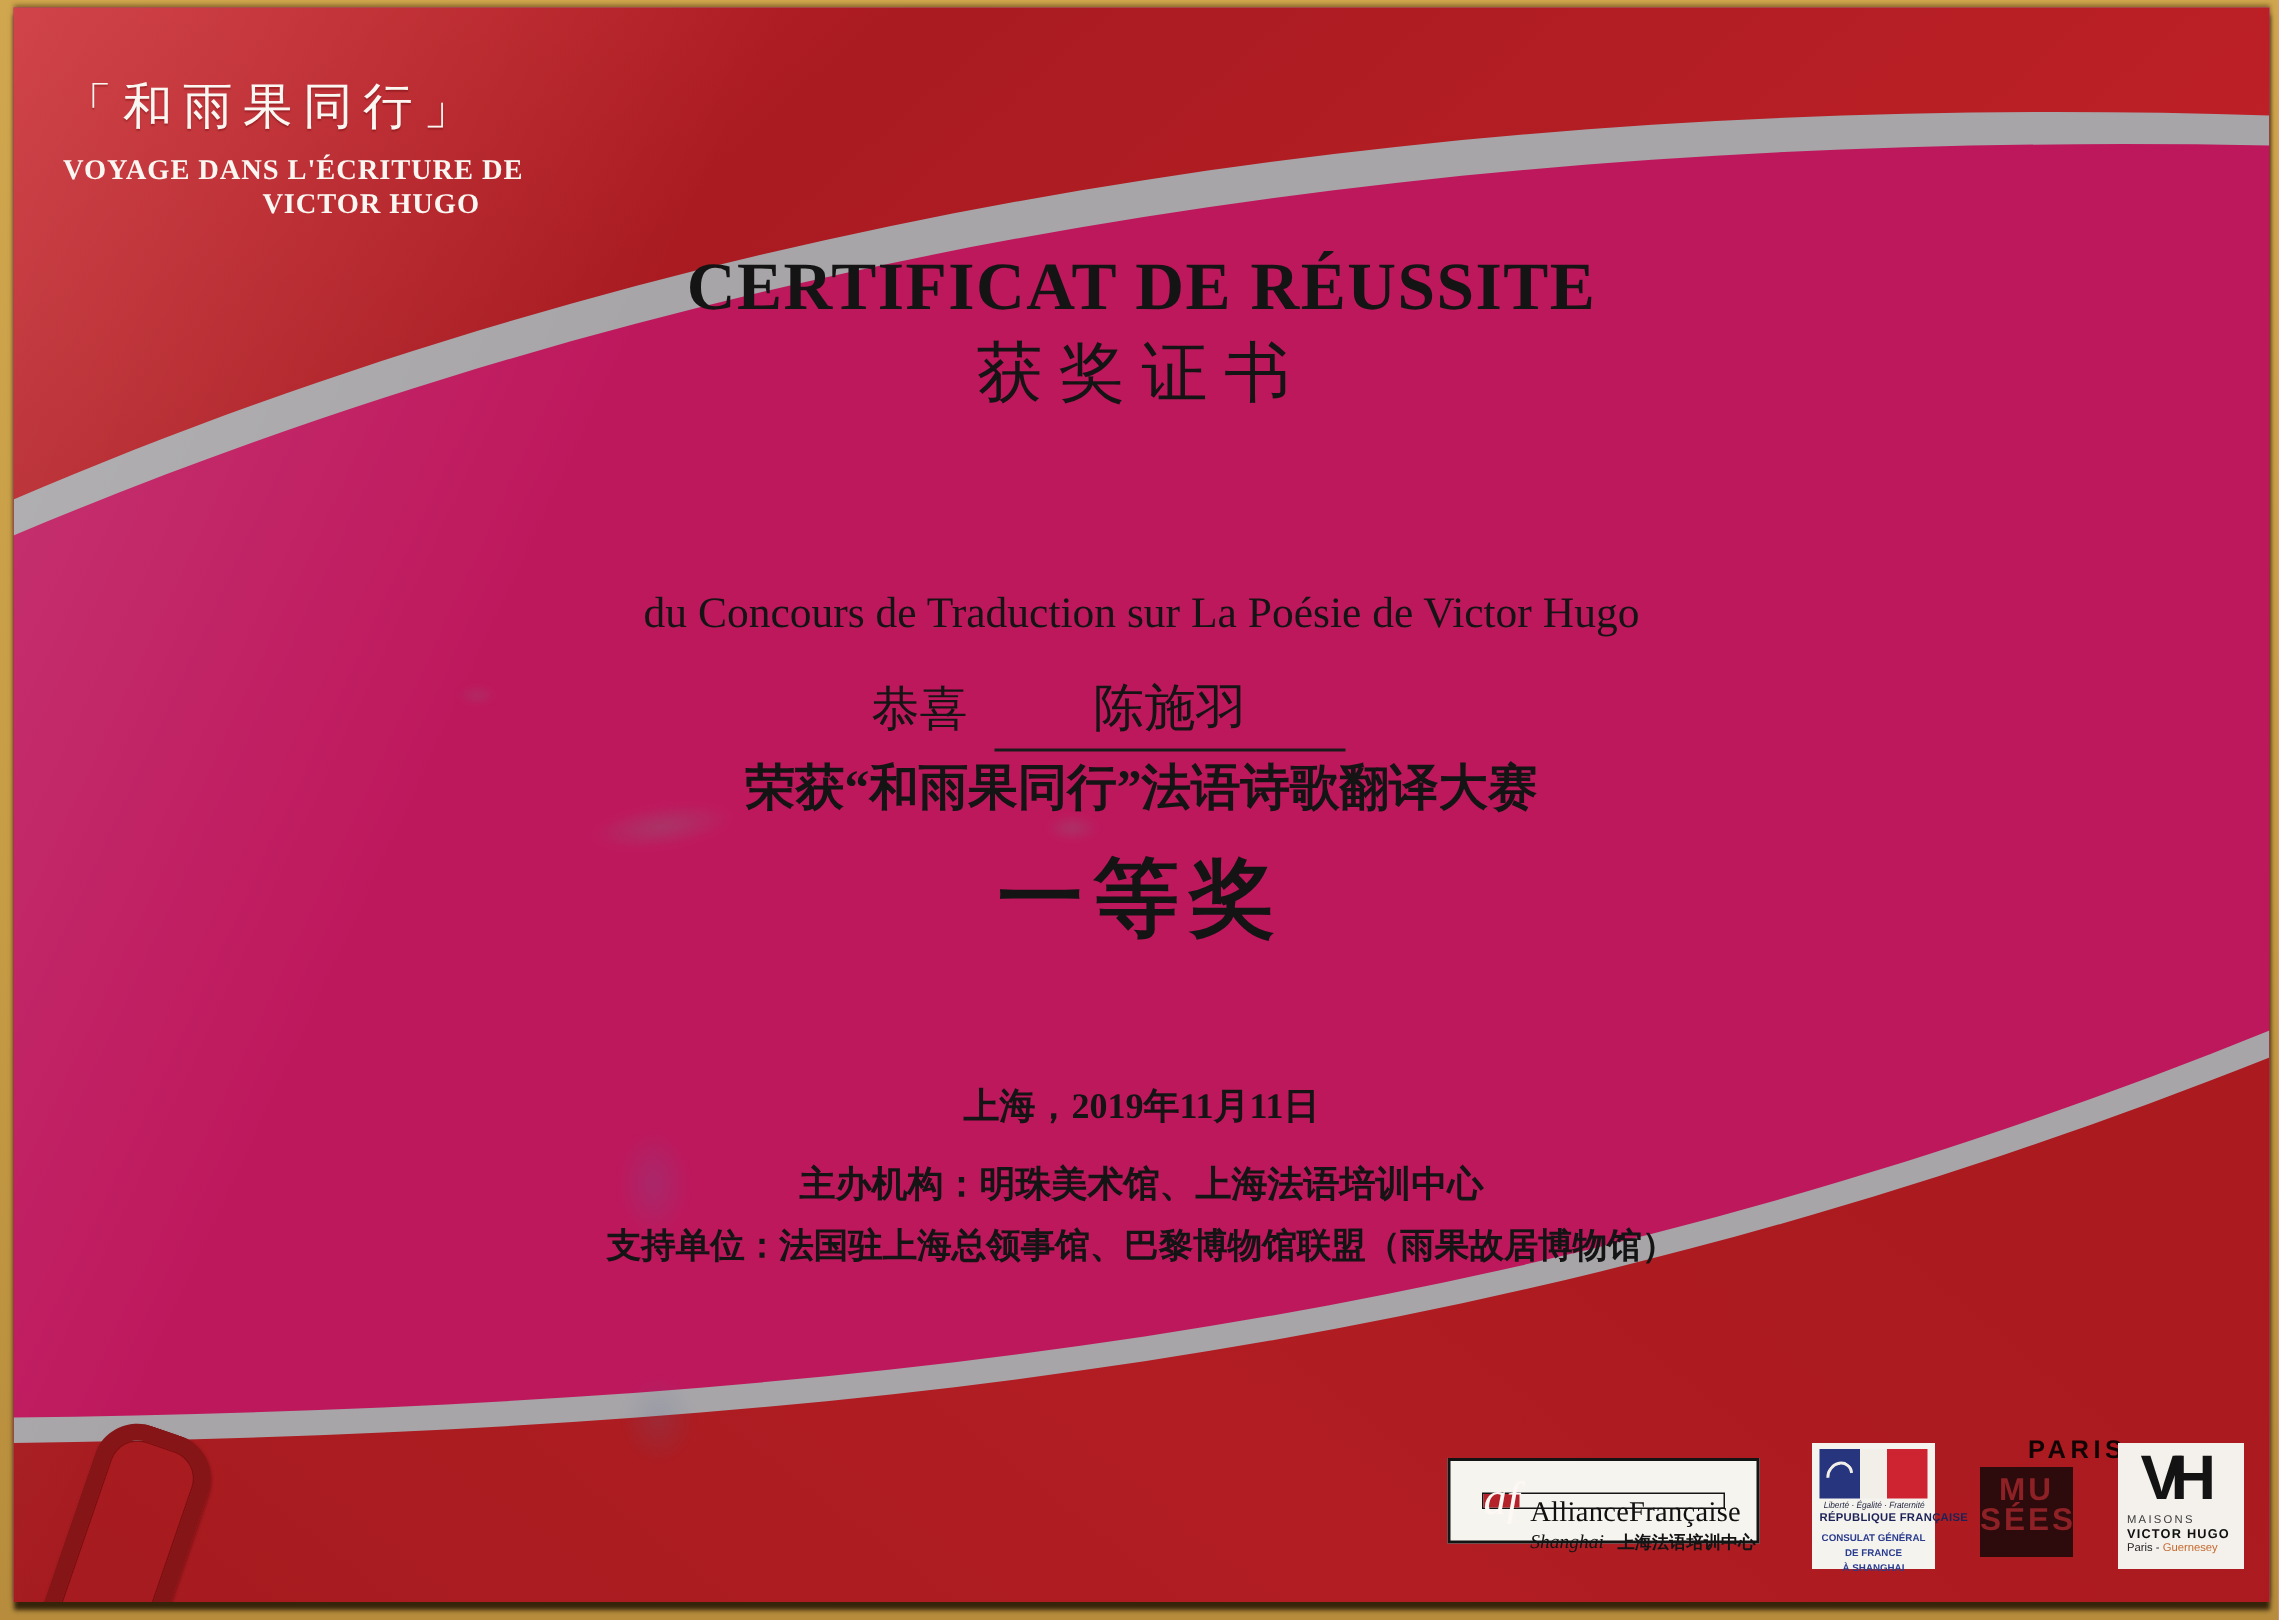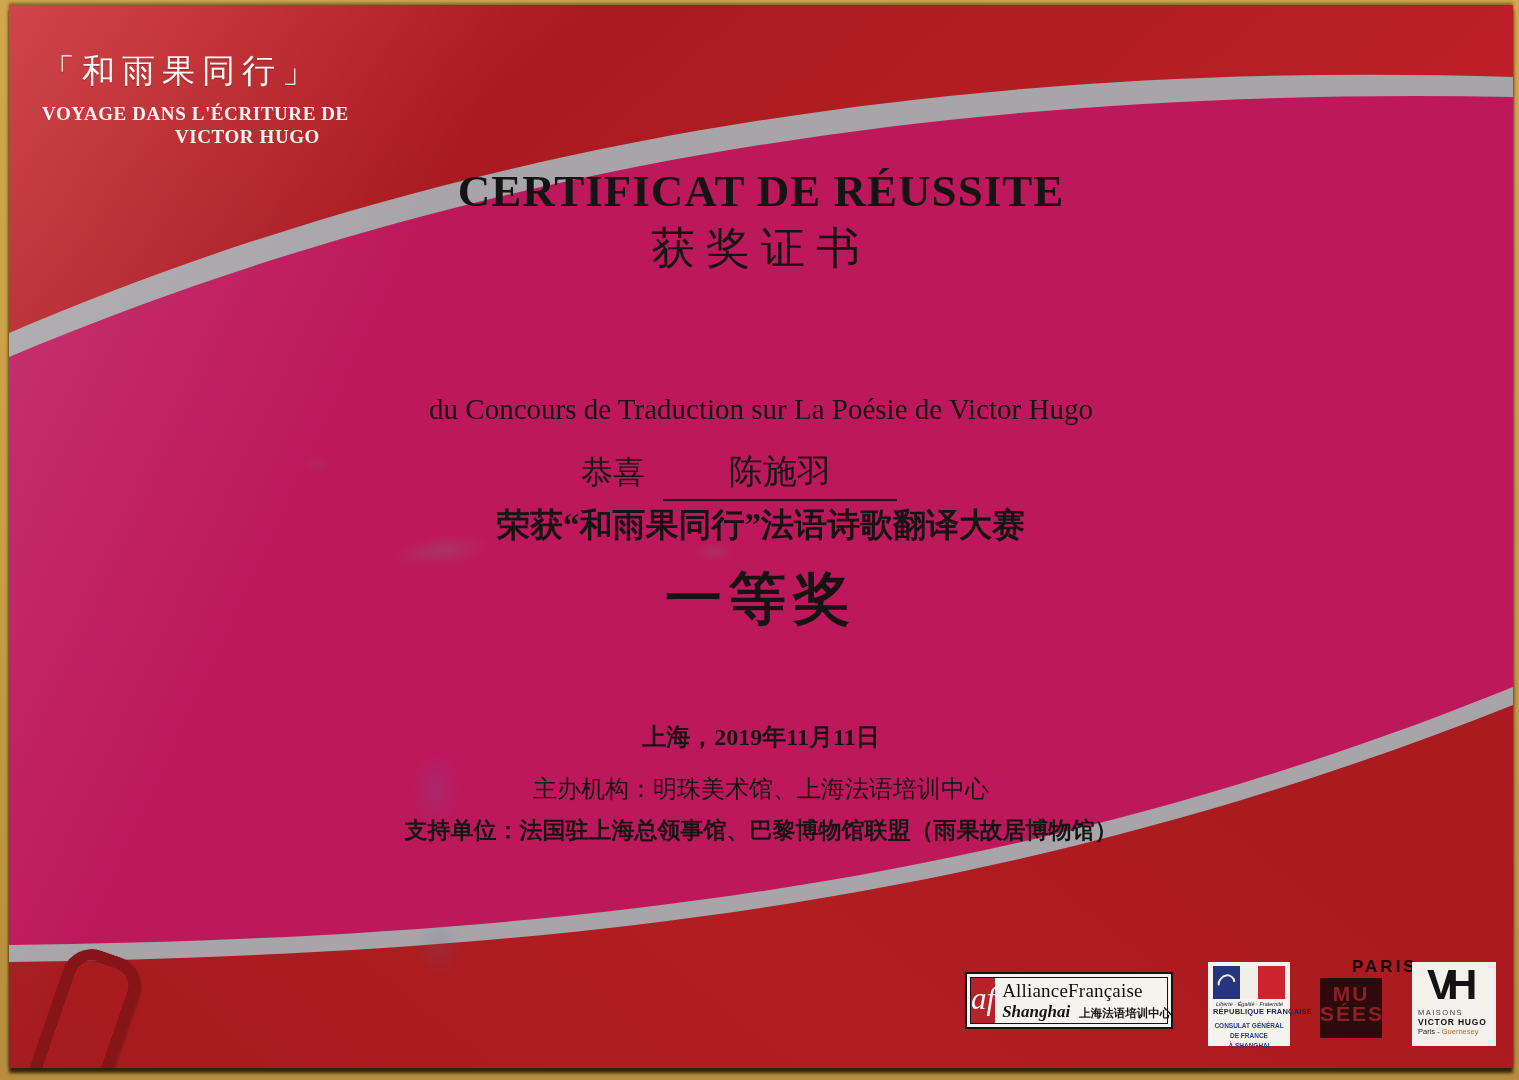--- a/index.html
+++ b/index.html
@@ -26,43 +26,43 @@
   .line{position:absolute;left:0;width:100%;text-align:center;color:#141414;white-space:nowrap;}
   .l-title  {top:160px;font-size:45px;font-weight:bold;letter-spacing:1px;}
   .l-titlecn{top:214px;font-size:44px;letter-spacing:11px;}
   .l-attest {top:330px;font-size:30px;}
   .l-contest{top:388px;font-size:29px;}
   .l-congr  {top:444px;font-size:32px;transform:translateX(-22px);}
   .l-award  {top:498px;font-size:33px;font-weight:bold;}
   .l-prize  {top:556px;font-size:57px;font-weight:bold;letter-spacing:7px;}
   .l-datefr {top:684px;font-size:23px;}
   .l-datecn {top:716px;font-size:24px;font-weight:600;}
-  .l-org    {top:768px;font-size:24px;font-weight:normal;}
+  .l-org    {top:768px;font-size:24px;font-weight:bold;}
   .l-supp   {top:810px;font-size:23px;font-weight:bold;}
   .bold{font-weight:bold;}
   .ordinal{font-weight:bold;font-size:17px;position:relative;top:-12px;letter-spacing:0;}
   .ufield{display:inline-block;border-bottom:2px solid #1a1a1a;min-width:228px;text-align:center;padding:0 6px 1px 6px;margin:0 4px;}
   .ufield-cn{display:inline-block;border-bottom:2px solid #1a1a1a;min-width:222px;text-align:center;padding:0 6px 4px 6px;margin-left:10px;font-size:34px;}
 
   
   .logo{position:absolute;}
   .pearl{left:795px;top:950px;width:156px;text-align:center;}
   .pearl-egg{width:96px;height:63px;margin:0 auto;background:#f8f3ee;
     border-radius:52% 48% 46% 54% / 58% 64% 36% 42%;transform:rotate(-8deg);}
   .pearl-cn{margin-top:9px;font-size:17px;letter-spacing:9px;padding-left:9px;color:#eec2af;white-space:nowrap;}
   .pearl-en{margin-top:2px;font-size:9px;letter-spacing:3.5px;padding-left:3px;color:#edc9ba;font-family:"Liberation Sans",sans-serif;white-space:nowrap;}
 
-  .af{left:956px;top:967px;width:208px;height:57px;background:#f6f4ef;border:2px solid #141414;padding:3px;box-sizing:border-box;}
+  .af{left:956px;top:967px;width:208px;height:57px;background:#f6f4ef;border:2px solid #141414;padding:21px;box-sizing:border-box;}
   .af-inner{border:1px solid #141414;height:100%;box-sizing:border-box;display:flex;align-items:stretch;background:#f6f4ef;}
   .af-sq{width:47px;background:#b5222a;display:flex;align-items:center;justify-content:center;}
   .af-mono{color:#fdf8f4;font-size:31px;font-style:italic;font-family:"Liberation Serif",serif;transform:translateY(-2px);}
   .af-text{flex:1;padding:2px 0 0 7px;}
   .af-name{font-size:19px;color:#101010;letter-spacing:.2px;white-space:nowrap;}
   .af-sub{display:flex;align-items:baseline;gap:9px;margin-top:0;}
-  .af-city{font-size:17px;font-style:italic;font-weight:bold;color:#141414;}
+  .af-city{font-size:13px;font-style:italic;font-weight:normal;color:#141414;}
   .af-cn{font-size:11.5px;font-weight:bold;color:#141414;white-space:nowrap;}
 
   .consulate{left:1199px;top:957px;width:82px;height:84px;background:#f5f3ee;box-sizing:border-box;
     padding:4px 5px 2px 5px;text-align:center;font-family:"Liberation Sans",sans-serif;}
   .flag{height:33px;display:flex;position:relative;}
   .flag-b{width:38%;background:#27357e;position:relative;overflow:hidden;}
   .flag-w{width:24%;background:#f2efe8;}
   .flag-r{width:38%;background:#ce2330;}
   .marianne{position:absolute;left:5px;top:8px;width:13px;height:15px;border:2px solid #f2efe8;
     border-color:#f2efe8 transparent transparent #f2efe8;border-radius:50%;transform:rotate(38deg);}

